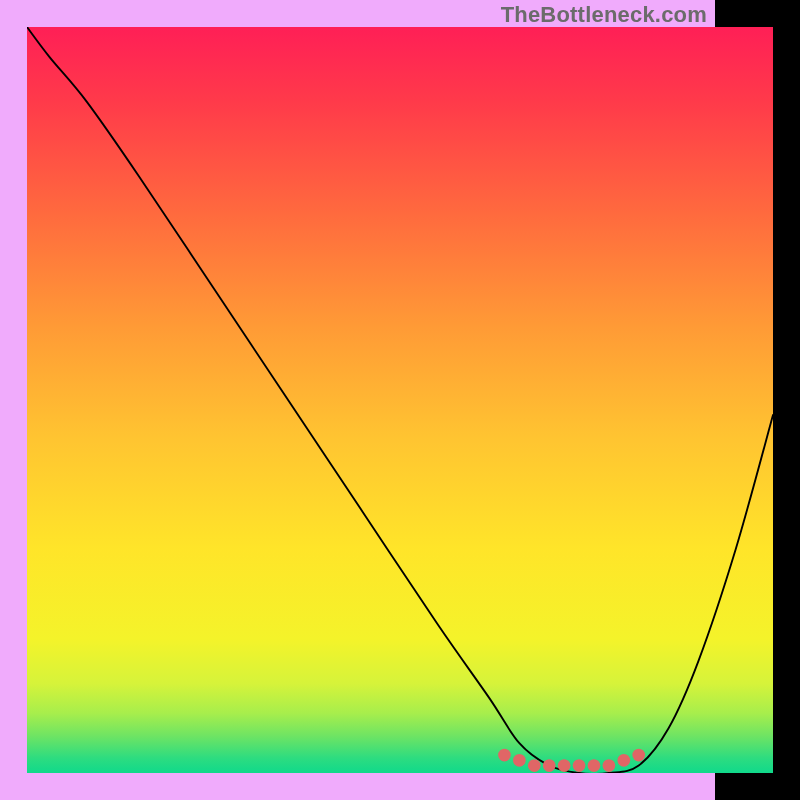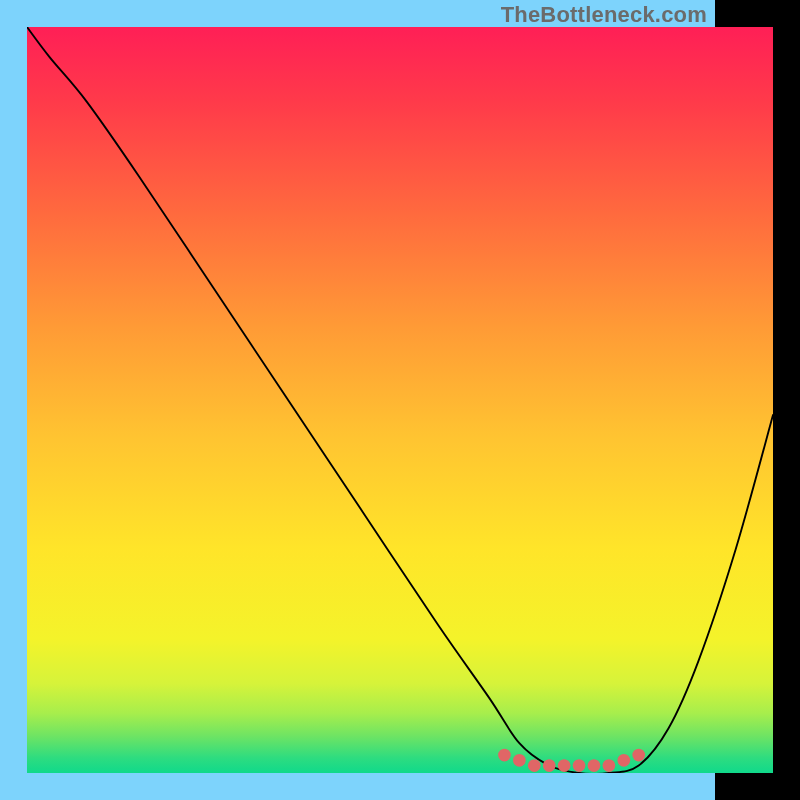--- a/index.html
+++ b/index.html
@@ -8,21 +8,21 @@
     width: 800px;
     height: 800px;
     background: #000;
     font-family: Arial, Helvetica, sans-serif;
     overflow: hidden;
   }
   .frame {
     position: relative;
     width: 715px;
     height: 800px;
-    background: #7dd3fc;
+    background: #f0abfc;
   }
   .attribution {
     position: absolute;
     top: 2px;
     right: 8px;
     color: #6b6b6b;
     font-size: 22px;
     font-weight: 600;
     letter-spacing: 0.2px;
     z-index: 20;

